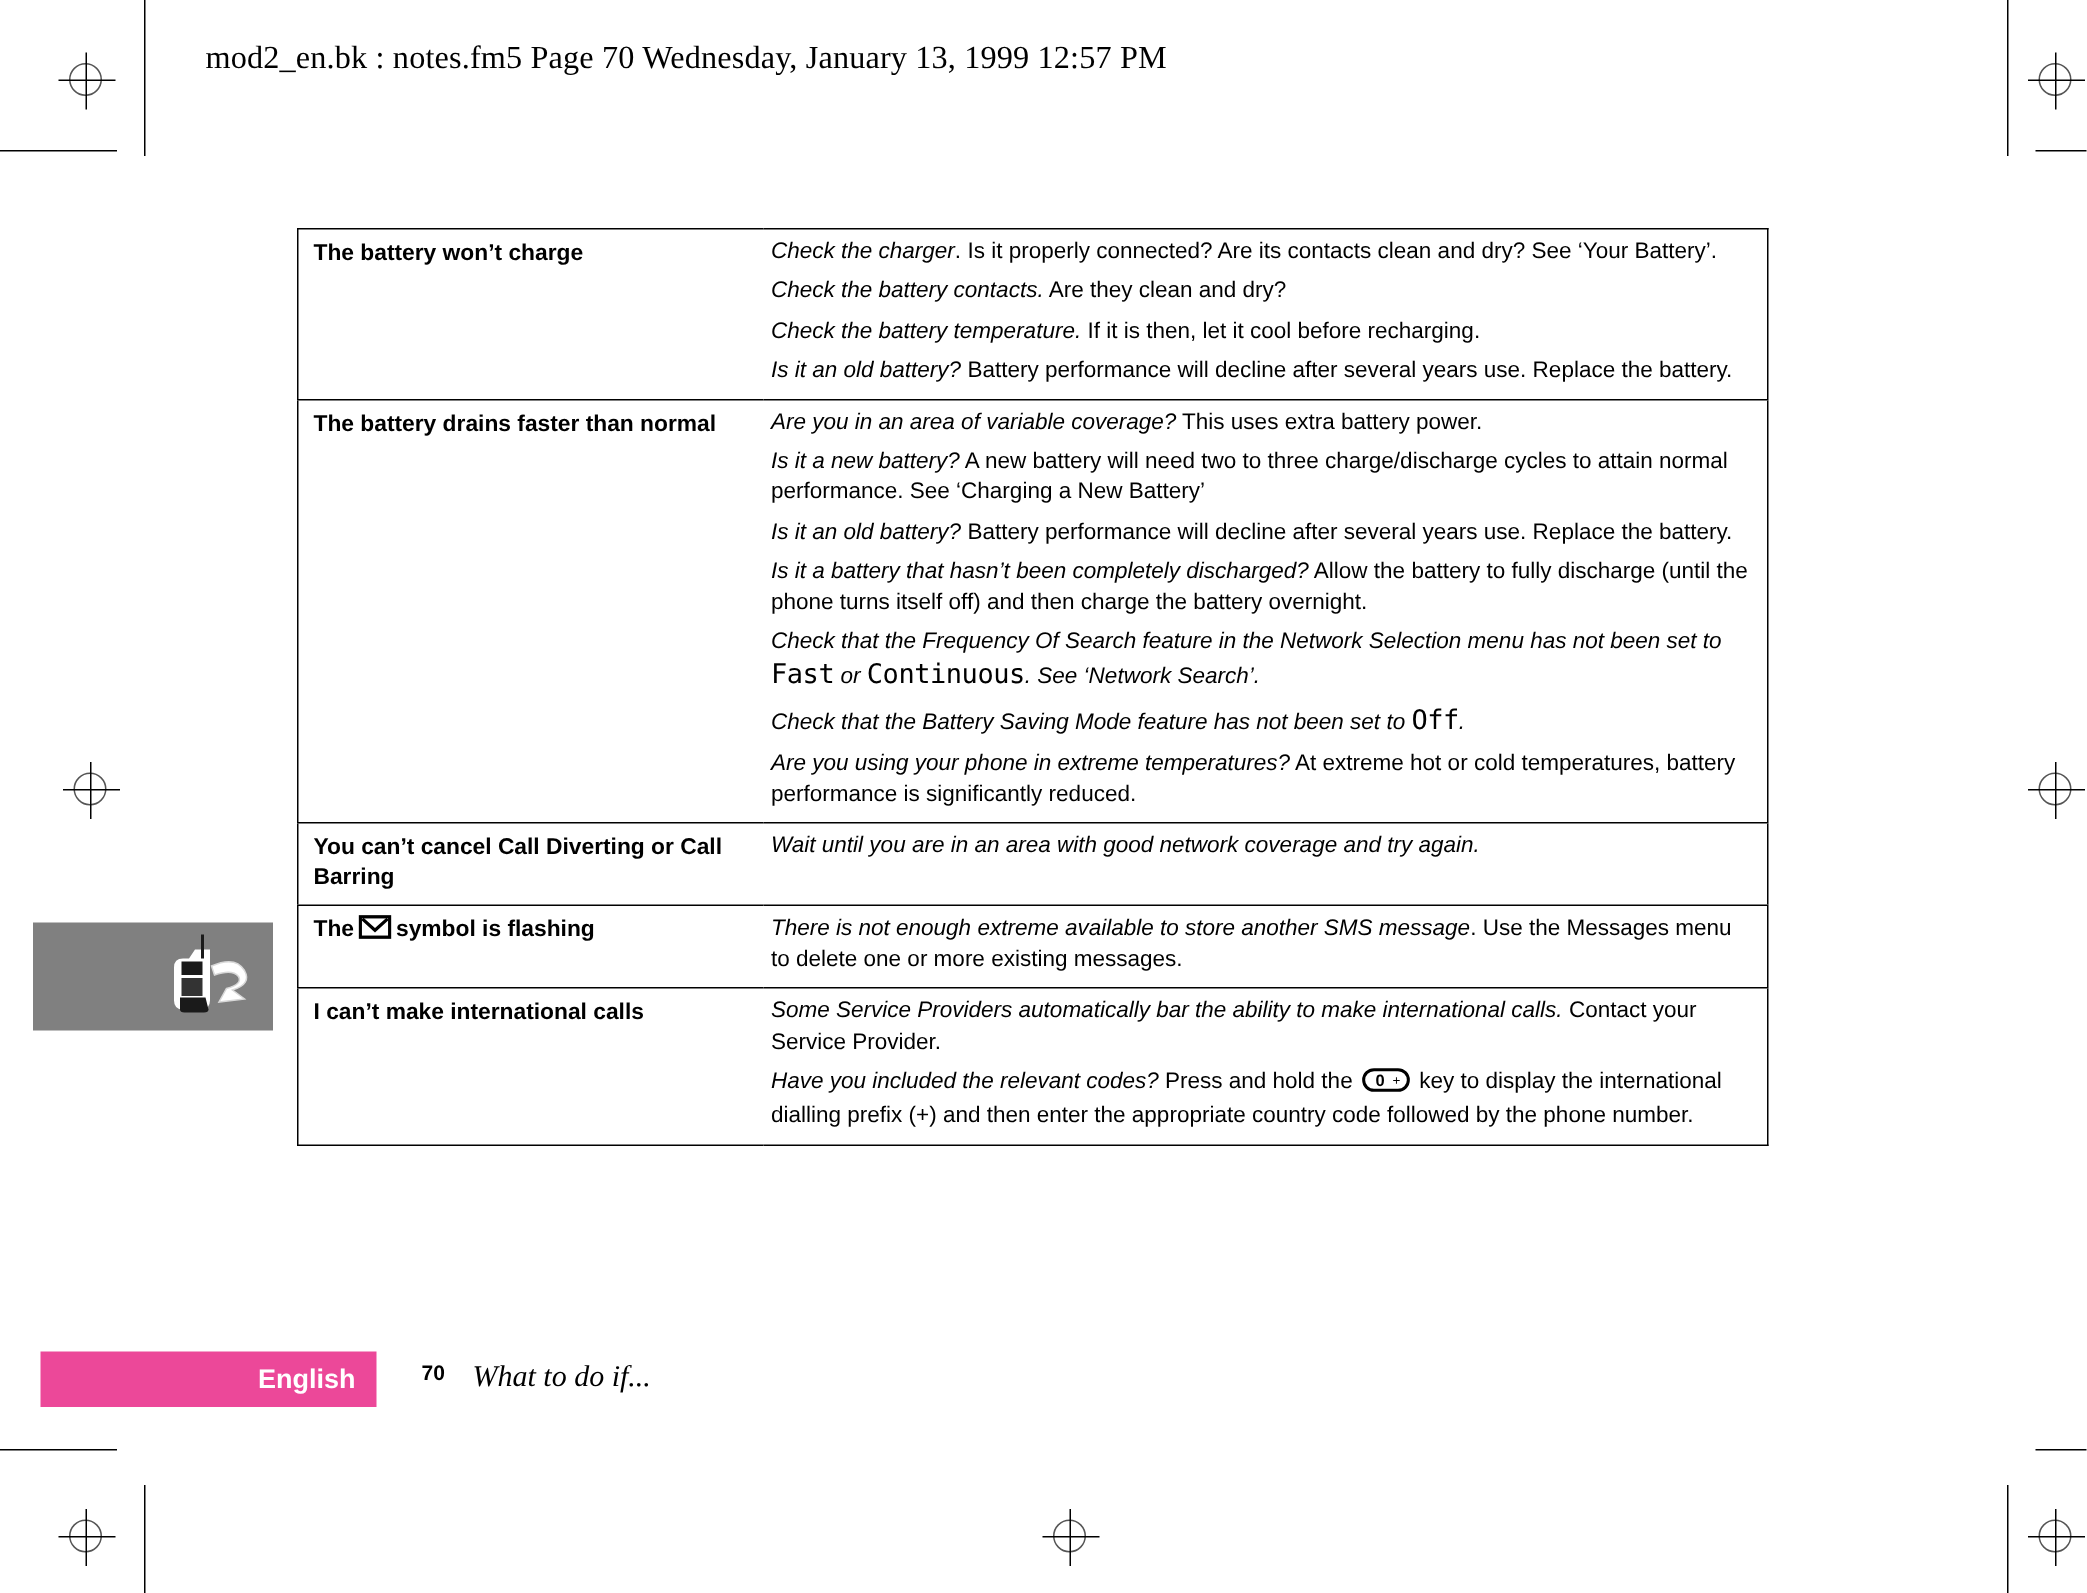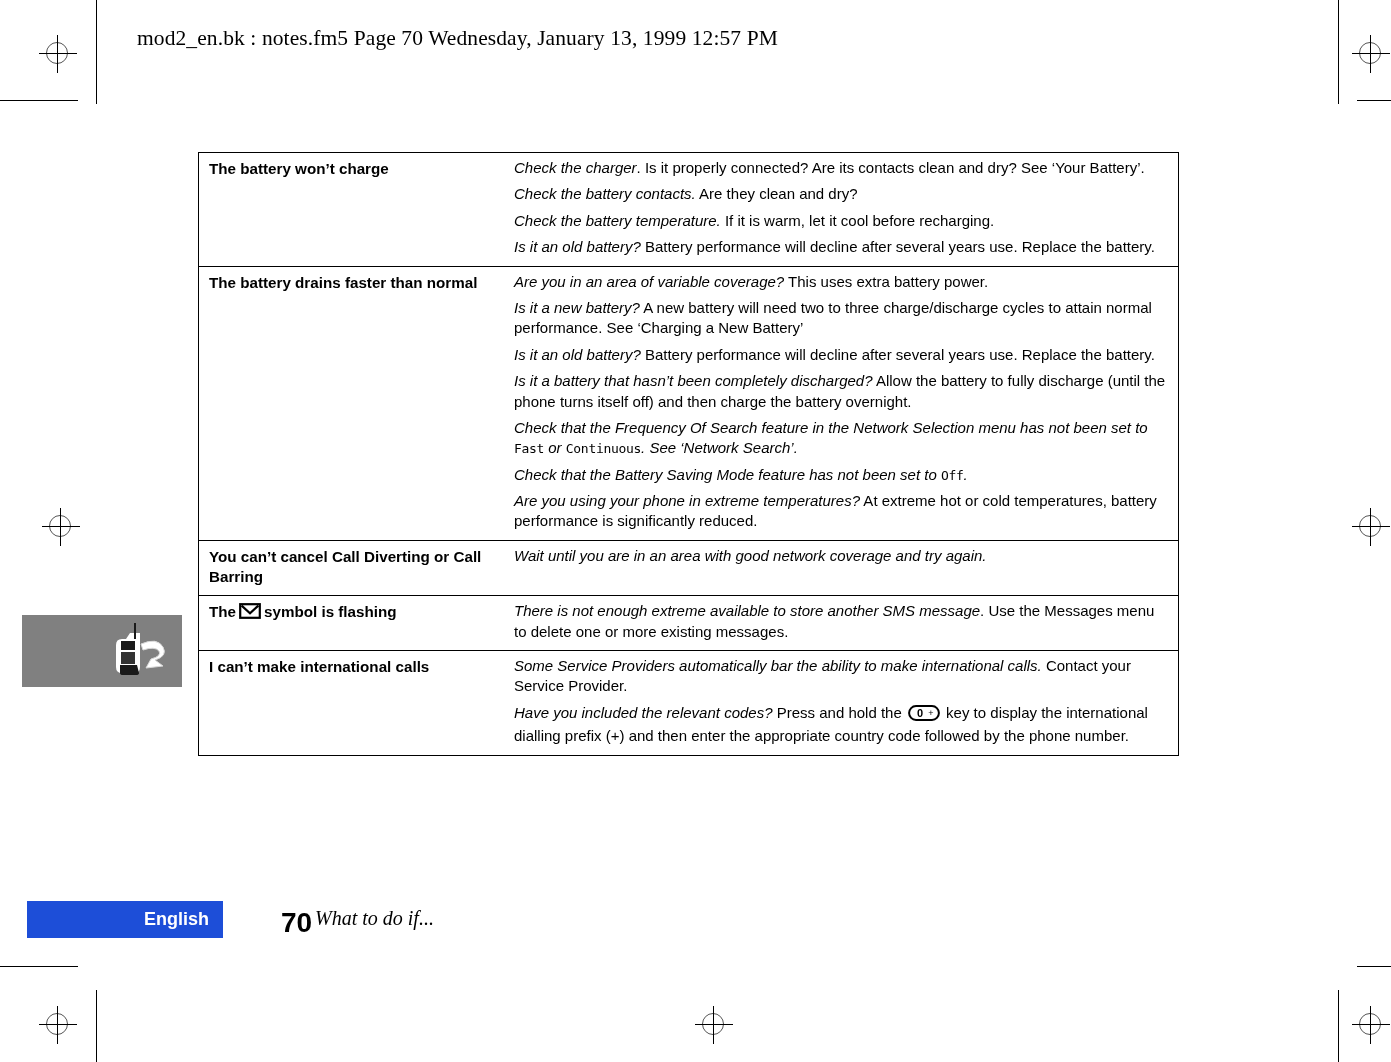--- a/index.html
+++ b/index.html
@@ -107,21 +107,21 @@
     line-height: 1.36;
   }
   .act-p {
     margin: 0 0 6px 0;
   }
   .act-p:last-child { margin-bottom: 0; }
   .it { font-style: italic; }
   .lcd {
     font-family: "DejaVu Sans Mono", "Liberation Mono", monospace;
     font-style: normal;
-    font-size: 13px;
+    font-size: 18px;
     letter-spacing: -0.3px;
   }
 
   
   .env-icon {
     display: inline-block;
     vertical-align: -2px;
     margin: 0 3px;
   }
   
@@ -129,37 +129,37 @@
     display: inline-block;
     vertical-align: -3px;
     margin: 0 2px;
   }
 
   
   .footer-bar {
     position: absolute;
     left: 27px;
     top: 901px;
-    width: 196px;
+    width: 224px;
     height: 37px;
-    background: #1d4ed8;
+    background: #ec4899;
   }
   .footer-lang {
     position: absolute;
     right: 14px;
     top: 8px;
     color: #fff;
     font-size: 18px;
     font-weight: bold;
   }
   .footer-pageno {
     position: absolute;
     left: 281px;
     top: 907px;
-    font-size: 28px;
+    font-size: 14px;
     font-weight: bold;
   }
   .footer-chapter {
     position: absolute;
     left: 315px;
     top: 907px;
     font-family: "Liberation Serif", serif;
     font-style: italic;
     font-size: 20px;
   }
@@ -228,21 +228,21 @@
 <table class="trouble-table">
   <tbody>
 
     <tr>
       <td class="sym-cell">
         <span>The battery won’t charge</span>
       </td>
       <td class="act-cell">
         <p class="act-p"><span class="it">Check the charger</span><span>.</span><span> Is it properly connected? Are its contacts clean and dry? See ‘Your Battery’.</span></p>
         <p class="act-p"><span class="it">Check the battery contacts.</span><span> Are they clean and dry?</span></p>
-        <p class="act-p"><span class="it">Check the battery temperature.</span><span> If it is warm, let it cool before recharging.</span></p>
+        <p class="act-p"><span class="it">Check the battery temperature.</span><span> If it is then, let it cool before recharging.</span></p>
         <p class="act-p"><span class="it">Is it an old battery?</span><span> Battery performance will decline after several years use. Replace the battery.</span></p>
       </td>
     </tr>
 
     <tr>
       <td class="sym-cell">
         <span>The battery drains faster than normal</span>
       </td>
       <td class="act-cell">
         <p class="act-p"><span class="it">Are you in an area of variable coverage?</span><span> This uses extra battery power.</span></p>

